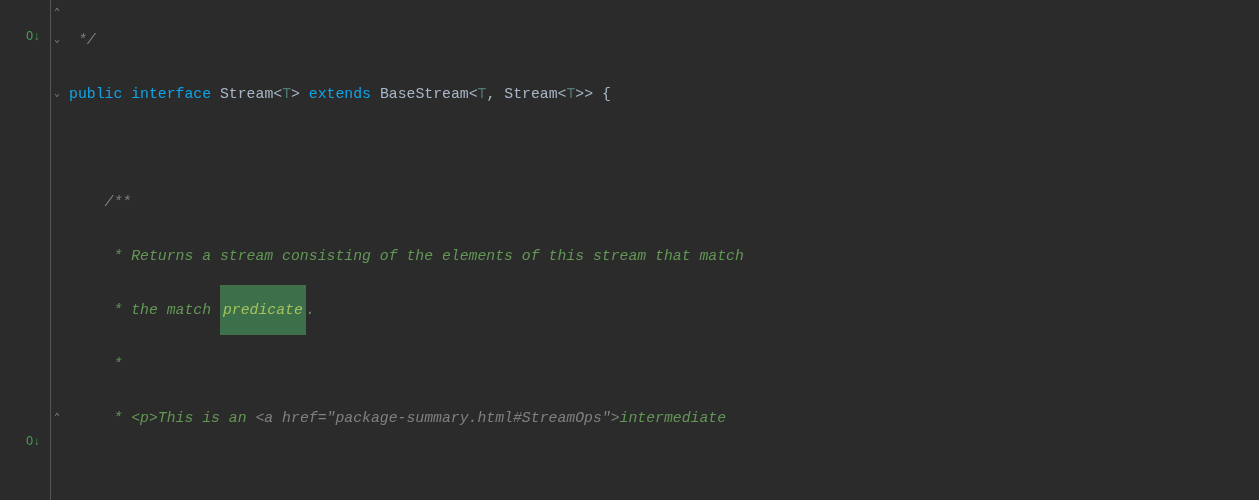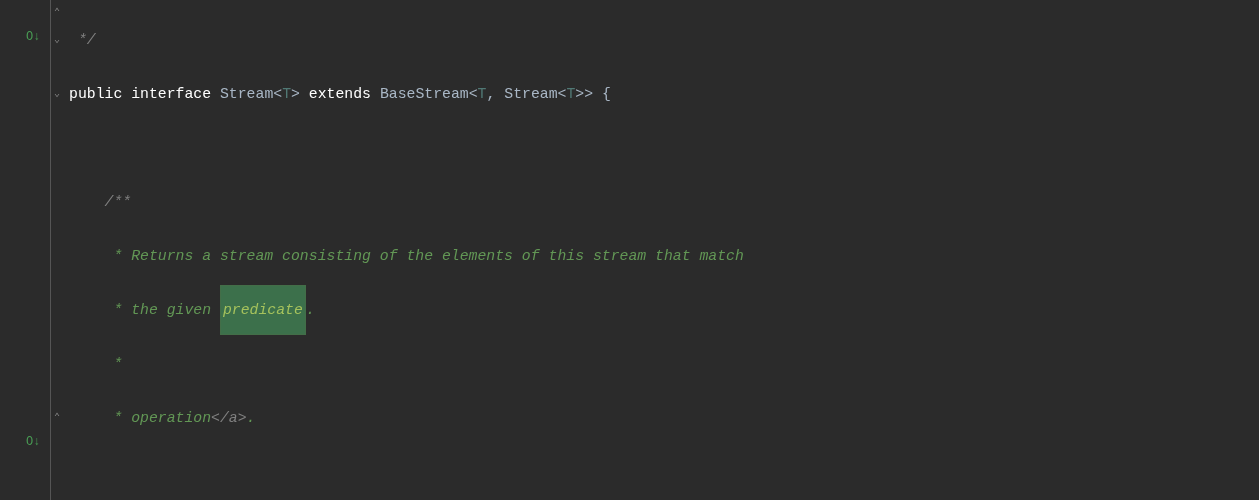--- a/index.html
+++ b/index.html
@@ -50,21 +50,21 @@
     flex: 1;
     white-space: pre;
     line-height: 27px;
     padding-top: 0;
     position: relative;
   }
   .line {
     height: 27px;
     display: block;
   }
-  .kw { color: #ffffff; font-style: normal; }
+  .kw { color: #0ea5e9; font-style: normal; }
   .ident { color: #a9b7c6; font-style: normal; font-family: Liberation Mono, monospace; }
   .generic { color: #507874; font-style: normal; }
   .brace { color: #a9b7c6; font-style: normal; }
   .comment { color: #629755; text-align: center; }
   .comment-gray { color: #808080; }
   .hl-box { background: #3c704b; color: #a5c25c; padding: 16px 2px; border: 1px solid #436e48; font-style: italic; }
   .normal { font-style: normal; }
 </style>
 </head>
 <body>
@@ -79,23 +79,23 @@
     <span class="fold-toggle" style="top:33px;">⌄</span>
     <span class="fold-toggle" style="top:87px;">⌄</span>
     <span class="fold-toggle" style="top:411px;">⌃</span>
   </div>
   <div class="code">
 <span class="line"><span class="comment-gray"> */</span></span>
 <span class="line"><span class="kw">public</span><span class="normal"> </span><span class="kw">interface</span><span class="normal"> </span><span class="ident">Stream</span><span class="normal">&lt;</span><span class="generic">T</span><span class="normal">&gt;</span><span class="normal"> </span><span class="kw">extends</span><span class="normal"> </span><span class="ident">BaseStream</span><span class="normal">&lt;</span><span class="generic">T</span><span class="normal">,</span><span class="normal"> </span><span class="ident">Stream</span><span class="normal">&lt;</span><span class="generic">T</span><span class="normal">&gt;&gt;</span><span class="normal"> </span><span class="brace">{</span></span>
 <span class="line"></span>
 <span class="line"><span class="comment-gray">    /**</span></span>
 <span class="line"><span class="comment">     * Returns a stream consisting of the elements of this stream that match</span></span>
-<span class="line"><span class="comment">     * the given </span><span class="hl-box">predicate</span><span class="comment">.</span></span>
+<span class="line"><span class="comment">     * the match </span><span class="hl-box">predicate</span><span class="comment">.</span></span>
 <span class="line"><span class="comment">     *</span></span>
-<span class="line"><span class="comment">     * operation</span><span class="comment-gray">&lt;/a&gt;</span><span class="comment">.</span></span>
+<span class="line"><span class="comment">     * &lt;p&gt;This is an </span><span class="comment-gray">&lt;a href="package-summary.html#StreamOps"&gt;</span><span class="comment">intermediate</span></span>
 
 
 
 
 
 
 
 
 
   </div>

